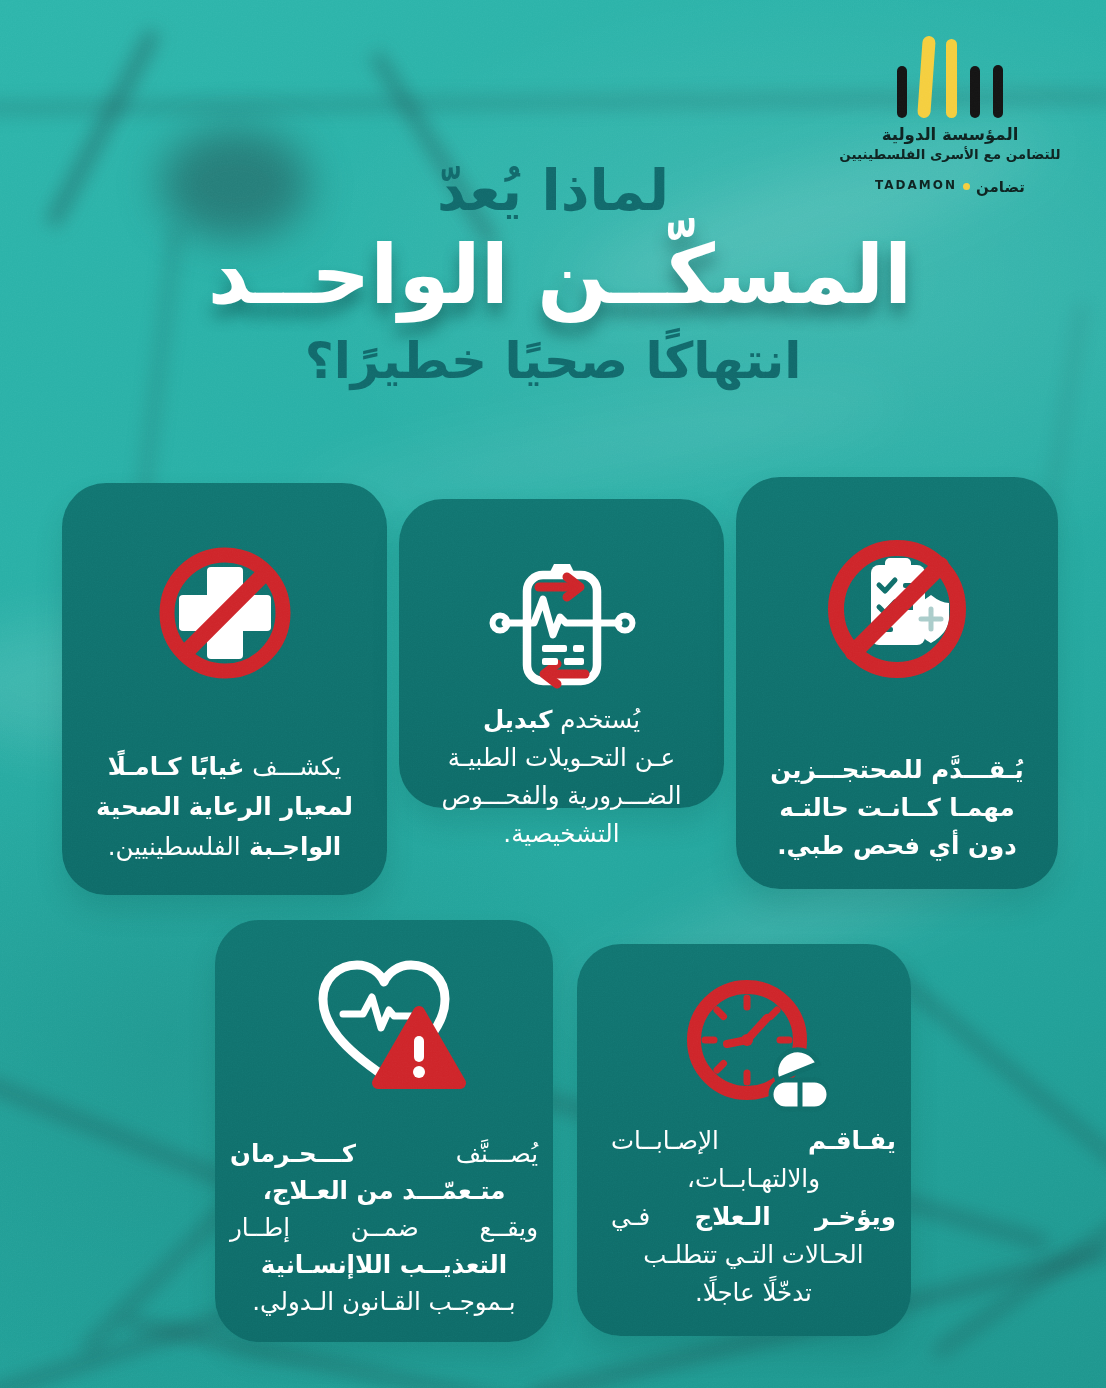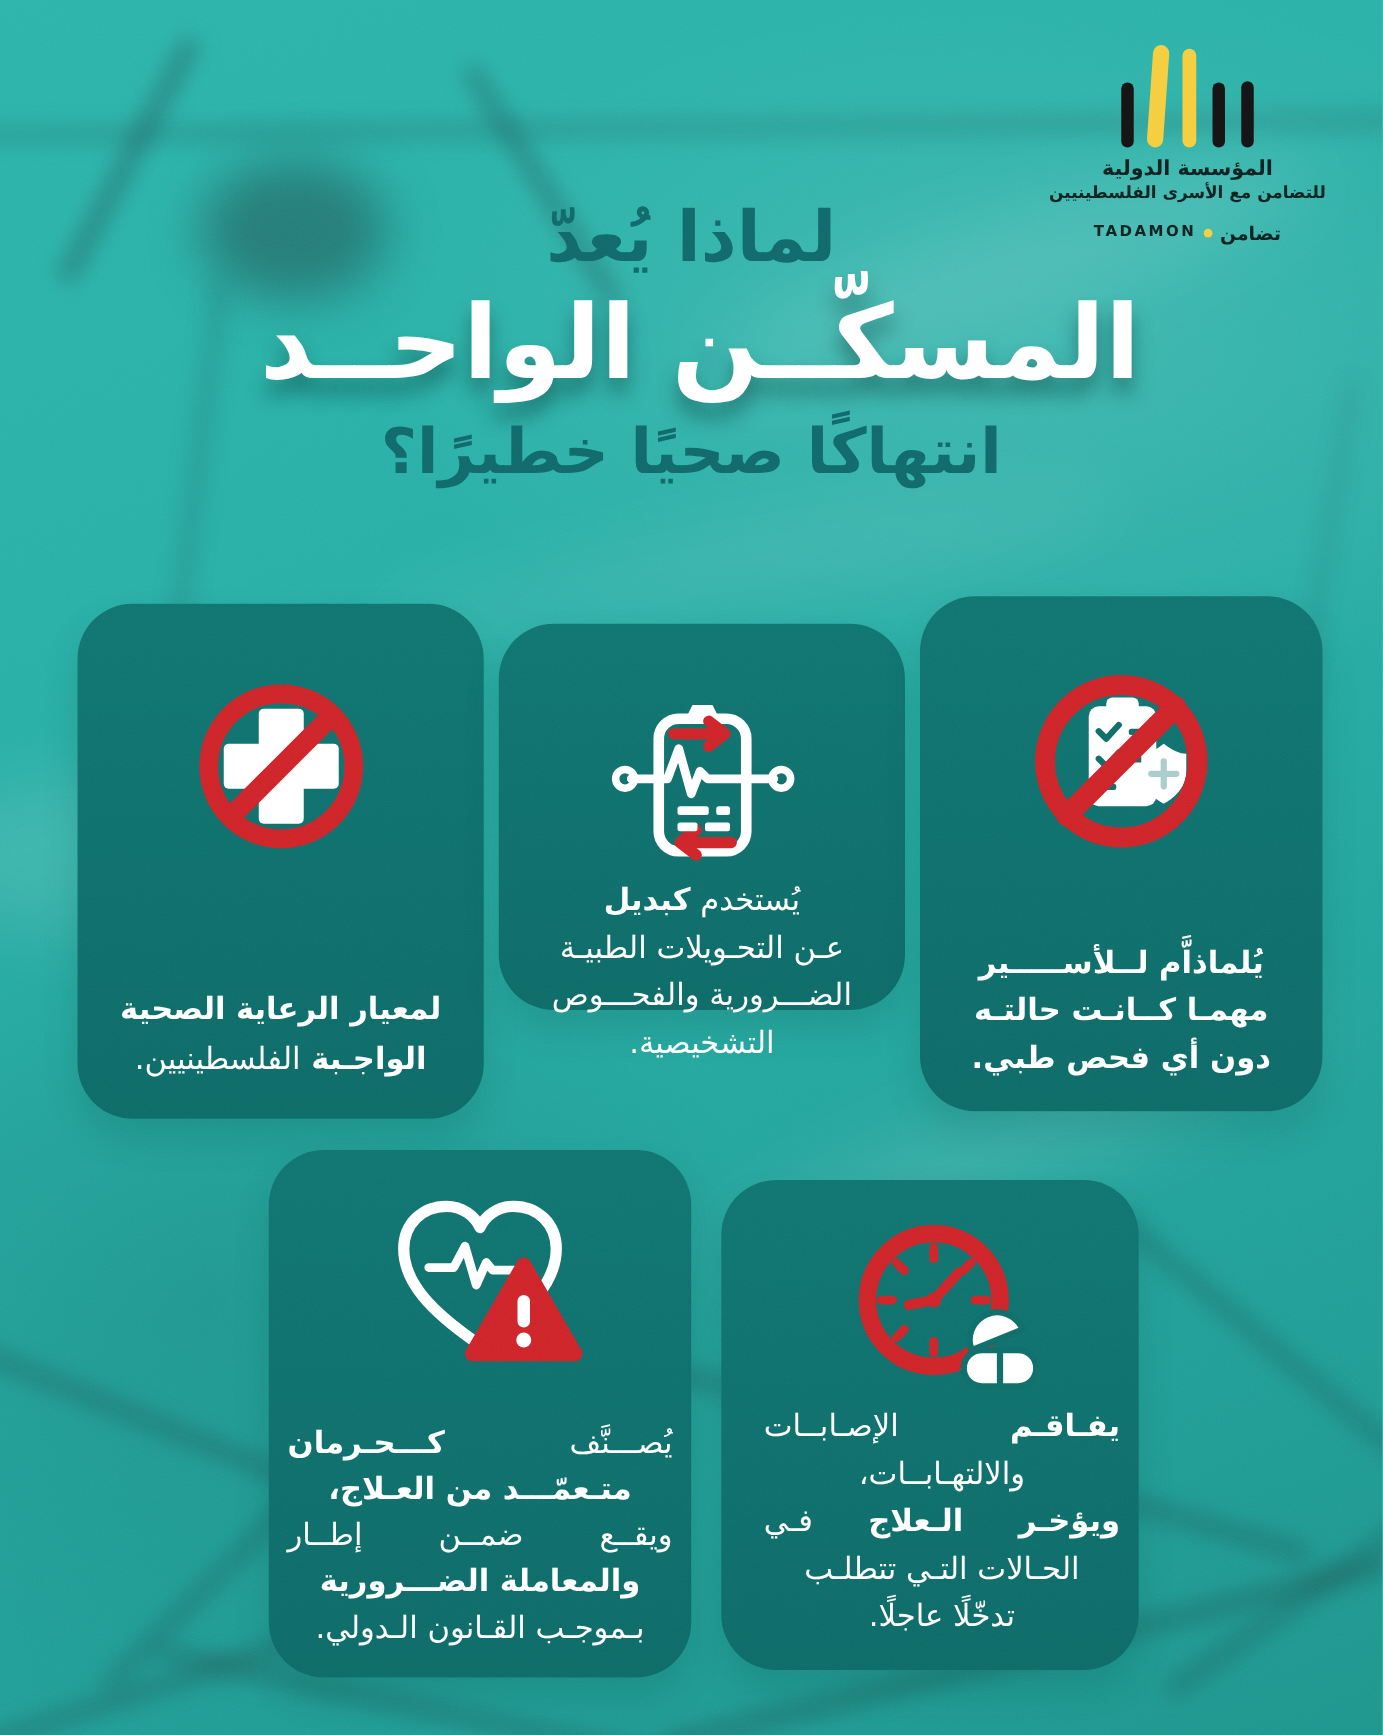--- a/index.html
+++ b/index.html
@@ -136,20 +136,21 @@
   </div>
 
   <div class="card c1">
     <svg class="icon" width="132" height="132" viewBox="0 0 132 132">
       <rect class="f-w" x="48" y="20" width="36" height="92" rx="4"></rect>
       <rect class="f-w" x="20" y="48" width="92" height="36" rx="4"></rect>
       <circle class="s-r" cx="66" cy="66" r="58" stroke-width="15"></circle>
       <rect class="f-r" x="1" y="58" width="130" height="16" rx="8" transform="rotate(-45 66 66)"></rect>
     </svg>
     <div class="card-text">
+        <div class="line"><span class="r">يكشـــف </span><span class="b">غيابًا كـامـلًا</span></div>
         <div class="line"><span class="b">لمعيار الرعاية الصحية</span></div>
         <div class="line"><span class="b">الواجـبة </span><span class="r">الفلسطينيين.</span></div>
       </div>
   </div>
 
   <div class="card c2">
     <svg class="icon" width="150" height="148" viewBox="0 0 150 148">
       <rect class="s-w" x="40" y="22" width="70" height="106" rx="16" stroke-width="8.5"></rect>
       <path class="f-w" d="M60 25 L67 11 L83 11 L90 25 Z"></path>
       <g class="s-r" stroke-width="9" stroke-linecap="round" stroke-linejoin="round">
@@ -191,39 +192,39 @@
       </g>
       <path class="f-w" d="M104 56 q10 8 18 8 v15 c0 16 -18 25 -18 25 s-18 -9 -18 -25 V64 q8 0 18 -8z"></path>
       <g class="s-t" fill="none" stroke-width="5" opacity=".35" stroke-linecap="round">
         <path d="M104 70 v20"></path>
           <path d="M94 80 h20"></path>
       </g>
       <circle class="s-r" cx="70" cy="70" r="61" stroke-width="16"></circle>
       <rect class="f-r" x="0" y="61.5" width="140" height="17" rx="8.5" transform="rotate(-45 70 70)"></rect>
     </svg>
     <div class="card-text">
-        <div class="line"><span class="b">يُلماذاَّم لــلأســـــير</span></div>
+        <div class="line"><span class="b">يُـقـــدَّم للمحتجـــزين</span></div>
         <div class="line"><span class="b">مهمـا كــانـت حالتـه</span></div>
         <div class="line"><span class="b">دون أي فحص طبي.</span></div>
       </div>
   </div>
 
   <div class="card c4">
     <svg class="icon" width="170" height="150" viewBox="0 0 170 150">
       <path class="s-w" d="M85 128 C44 100 24 77 24 51 C24 31 39 17 58 17 C71 17 81 25 85 34 C89 25 99 17 112 17 C131 17 146 31 146 51 C146 77 126 100 85 128 Z" stroke-width="9" stroke-linejoin="round"></path>
       <path class="s-w" d="M44 66 H64 L73 49 L82 80 L90 62 L95 68 H112" stroke-width="7" stroke-linecap="round" stroke-linejoin="round"></path>
       <path class="f-r" d="M120 64 L161 135 H79 Z" stroke="var(--red)" stroke-width="12" stroke-linejoin="round"></path>
       <rect class="f-w" x="115" y="88" width="10" height="26" rx="5"></rect>
       <circle class="f-w" cx="120" cy="124" r="6"></circle>
     </svg>
     <div class="card-text">
         <div class="line j"><span class="r">يُصـــنَّف </span><span class="b">كـــحـرمان</span></div>
         <div class="line"><span class="b">متـعمّـــد من العـلاج،</span></div>
         <div class="line j"><span class="r">ويقــع ضمــن إطــار</span></div>
-        <div class="line"><span class="b">والمعاملة الضـــرورية</span></div>
+        <div class="line"><span class="b">التعذيــب اللاإنسـانية</span></div>
         <div class="line"><span class="r">بـموجـب القـانون الـدولي.</span></div>
       </div>
   </div>
 
   <div class="card c5">
     <svg class="icon" width="150" height="142" viewBox="0 0 150 142">
       <circle class="s-r" cx="68" cy="66" r="53" stroke-width="14"></circle>
       <g class="s-r" stroke-width="7" stroke-linecap="round">
         <path d="M68 24 V33"></path>
           <path d="M68 99 V108"></path>

